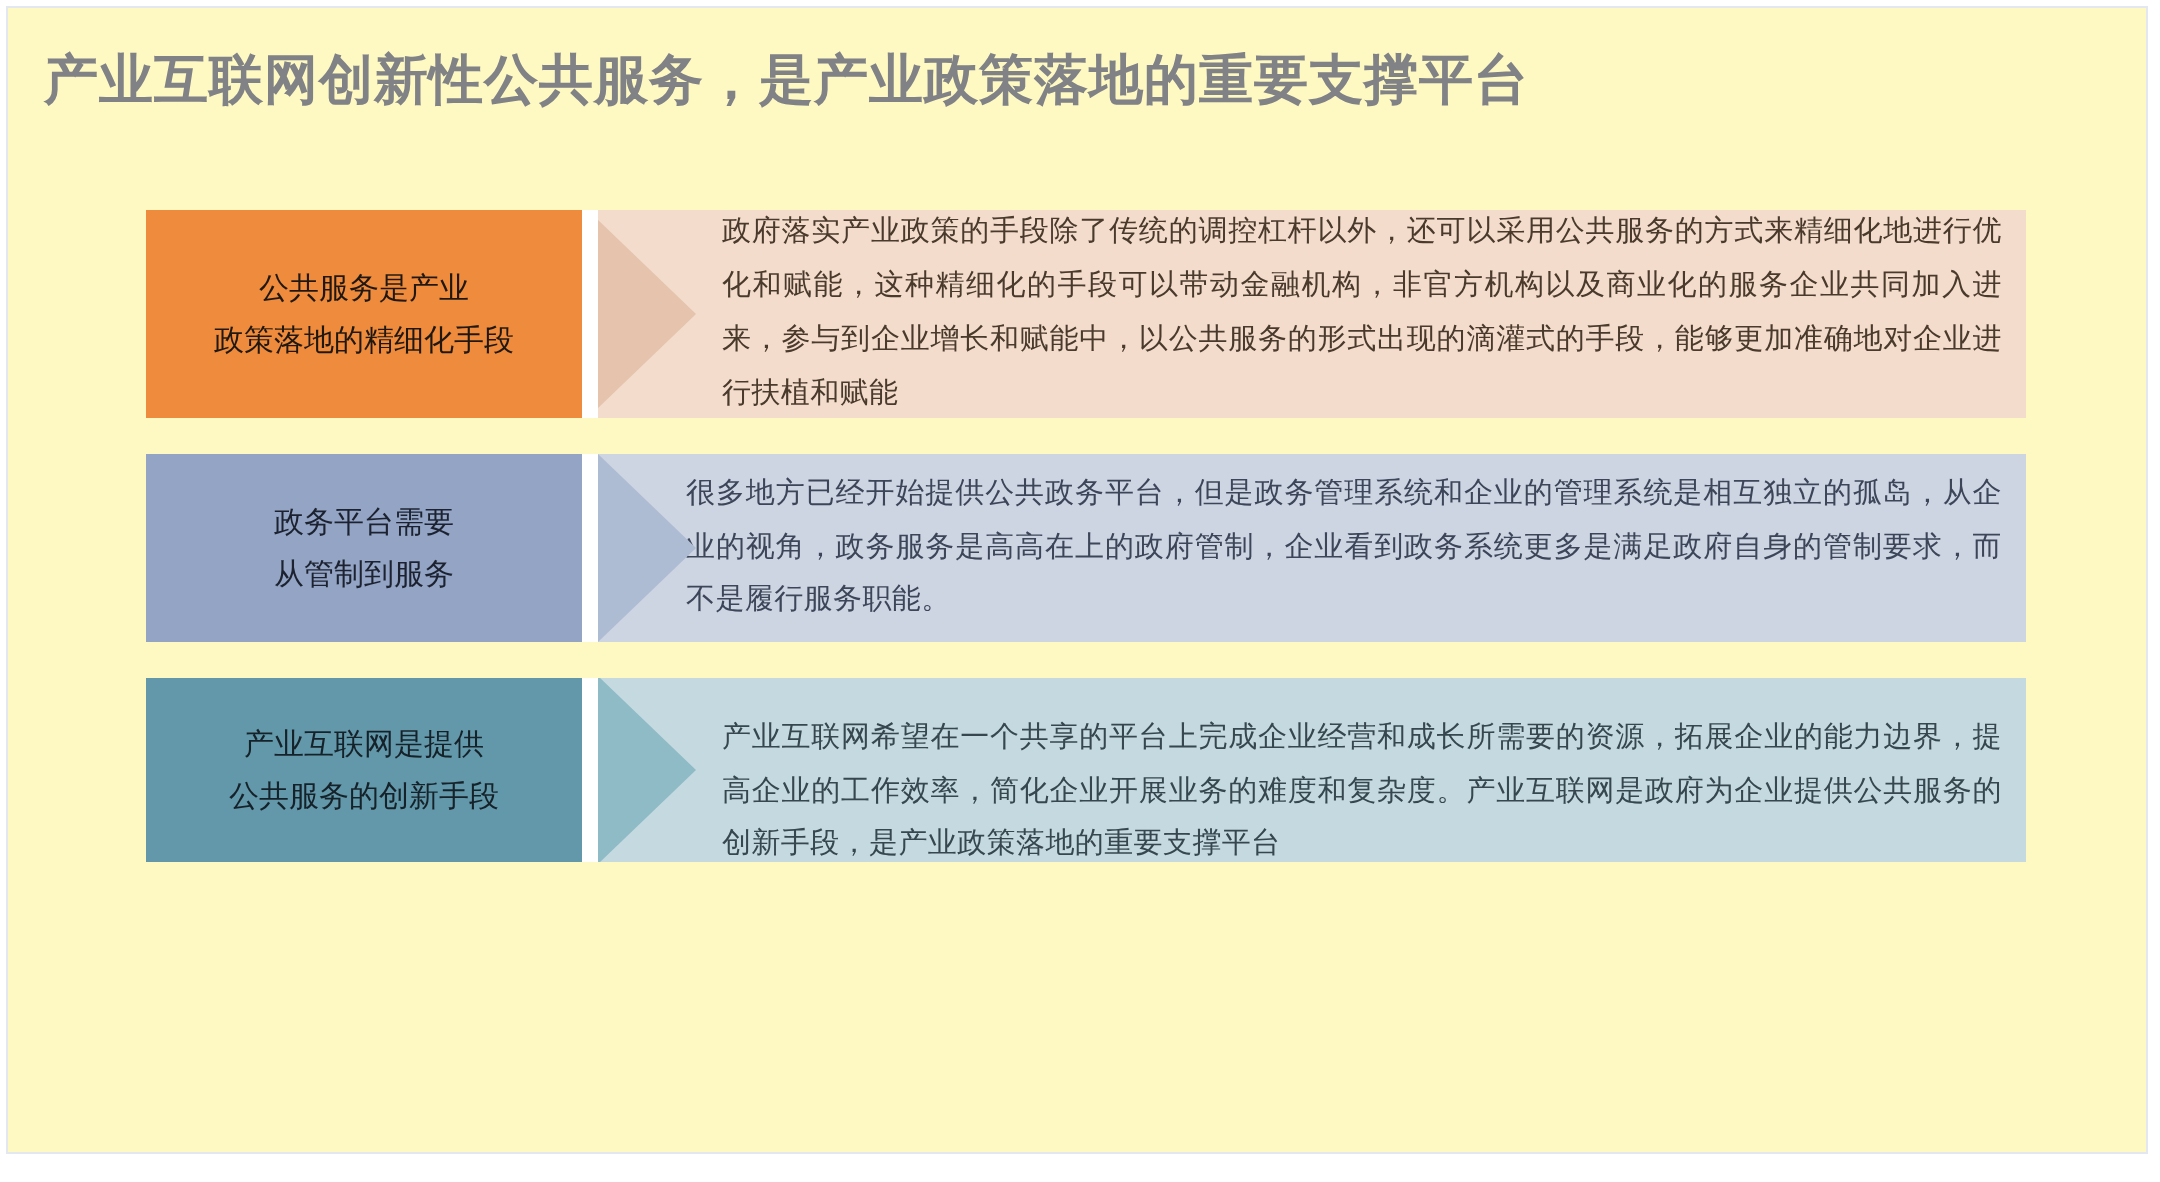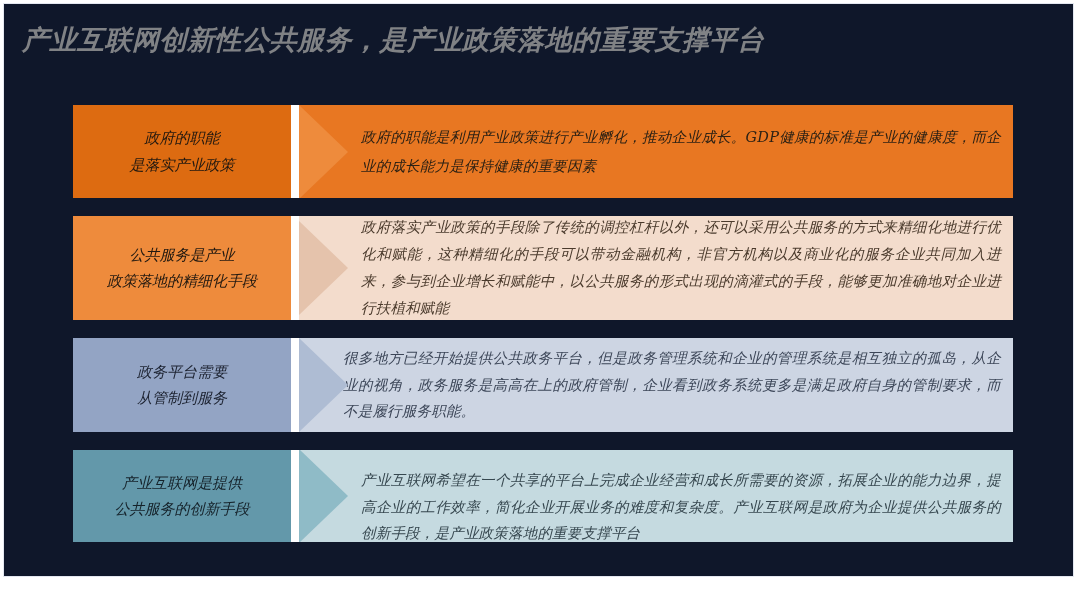--- a/index.html
+++ b/index.html
@@ -12,24 +12,23 @@
     height: 591px;
     font-family: "Liberation Sans", "DejaVu Sans", sans-serif;
     overflow: hidden;
   }
   .slide {
     position: absolute;
     left: 3px;
     top: 3px;
     width: 1071px;
     height: 574px;
-    background: #0f172a;
+    background: #fef9c3;
     border: 1px solid #e3e7f0;
     box-sizing: border-box;
-    font-style: italic;
   }
   .slide-title {
     position: absolute;
     left: 18px;
     top: 18px;
     width: 1030px;
     font-size: 27px;
     font-weight: bold;
     color: #808285;
     letter-spacing: 0.5px;
@@ -142,33 +141,20 @@
 </style>
 </head>
 <body>
 
 <div class="slide">
 
   <div class="slide-title">产业互联网创新性公共服务，是产业政策落地的重要支撑平台</div>
 
   <div class="rows">
 
-    <div class="row r1">
-      <div class="row-inner">
-        <div class="label-box">
-          <div class="label-text">政府的职能
-是落实产业政策</div>
-        </div>
-        <div class="gap"></div>
-        <div class="panel">
-          <span class="arrow"></span>
-          <div class="panel-text">政府的职能是利用产业政策进行产业孵化，推动企业成长。GDP健康的标准是产业的健康度，而企业的成长能力是保持健康的重要因素</div>
-        </div>
-      </div>
-    </div>
 
     <div class="row r2">
       <div class="row-inner">
         <div class="label-box">
           <div class="label-text">公共服务是产业
 政策落地的精细化手段</div>
         </div>
         <div class="gap"></div>
         <div class="panel">
           <span class="arrow"></span>

